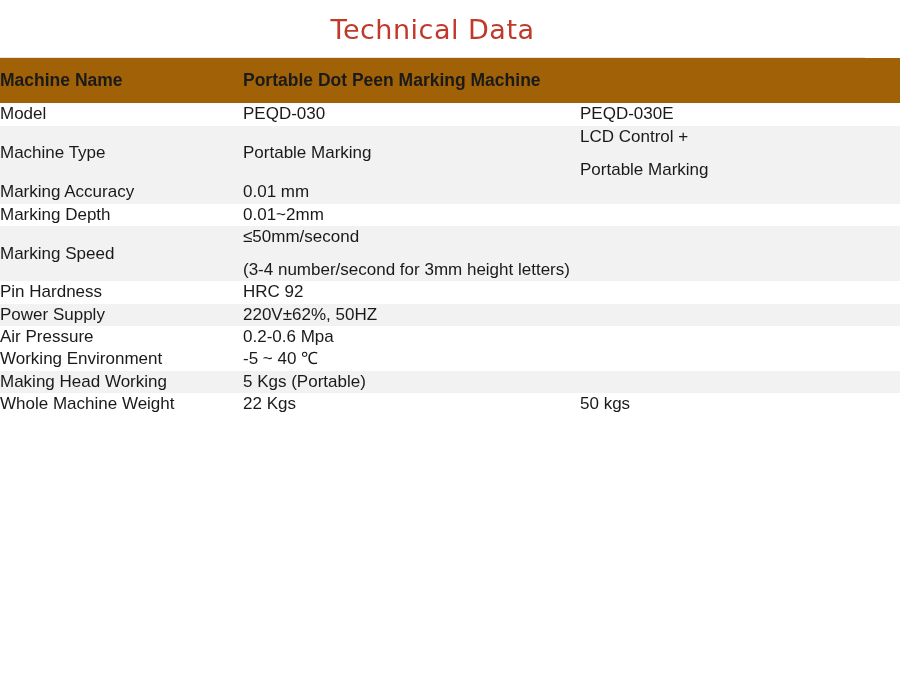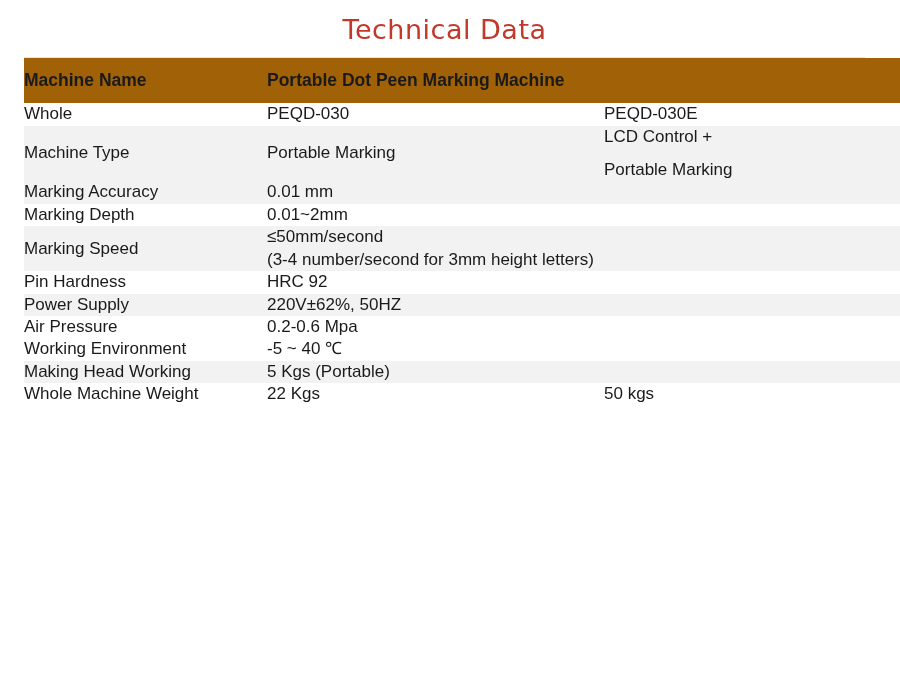--- a/index.html
+++ b/index.html
@@ -10,21 +10,20 @@
   body {
     width: 900px;
     height: 693px;
     font-family: "Liberation Sans", sans-serif;
     color: #1a1a1a;
     overflow: hidden;
   }
   .page {
     width: 865px;
     box-sizing: border-box;
-    padding-left: 24px;
   }
   .title {
     text-align: center;
     color: #c0392b;
     font-size: 27px;
     font-weight: normal;
     letter-spacing: 0.5px;
     padding: 14px 0 12px 0;
     margin: 0;
     border-bottom: 1px solid #e3e3e3;
@@ -60,20 +59,21 @@
     padding-bottom: 11px;
   }
   tr.shade td { background: #f2f2f2; }
   tr.plain td { background: #ffffff; }
   .line2 {
     display: block;
     margin-top: 11px;
   }
   .subline {
     display: block;
+    margin-top: 10px;
   }
 </style>
 </head>
 <body>
 
 <div class="page">
 
   <h1 class="title">Technical Data</h1>
 
   <table class="spec">
@@ -82,21 +82,21 @@
       <col class="col-v1">
       <col class="col-v2">
     </colgroup>
     <tbody>
       <tr class="header">
         <td class="label">Machine Name</td>
         <td class="val" colspan="2">Portable Dot Peen Marking Machine</td>
       </tr>
 
       <tr class="plain">
-        <td class="label">Whole</td>
+        <td class="label">Model</td>
         <td class="val">PEQD-030</td>
         <td class="val">PEQD-030E</td>
       </tr>
 
       <tr class="shade">
         <td class="label">Machine Type</td>
         <td class="val">Portable Marking</td>
         <td class="val">
           <span>LCD Control +</span>
           <span class="line2">Portable Marking</span>

